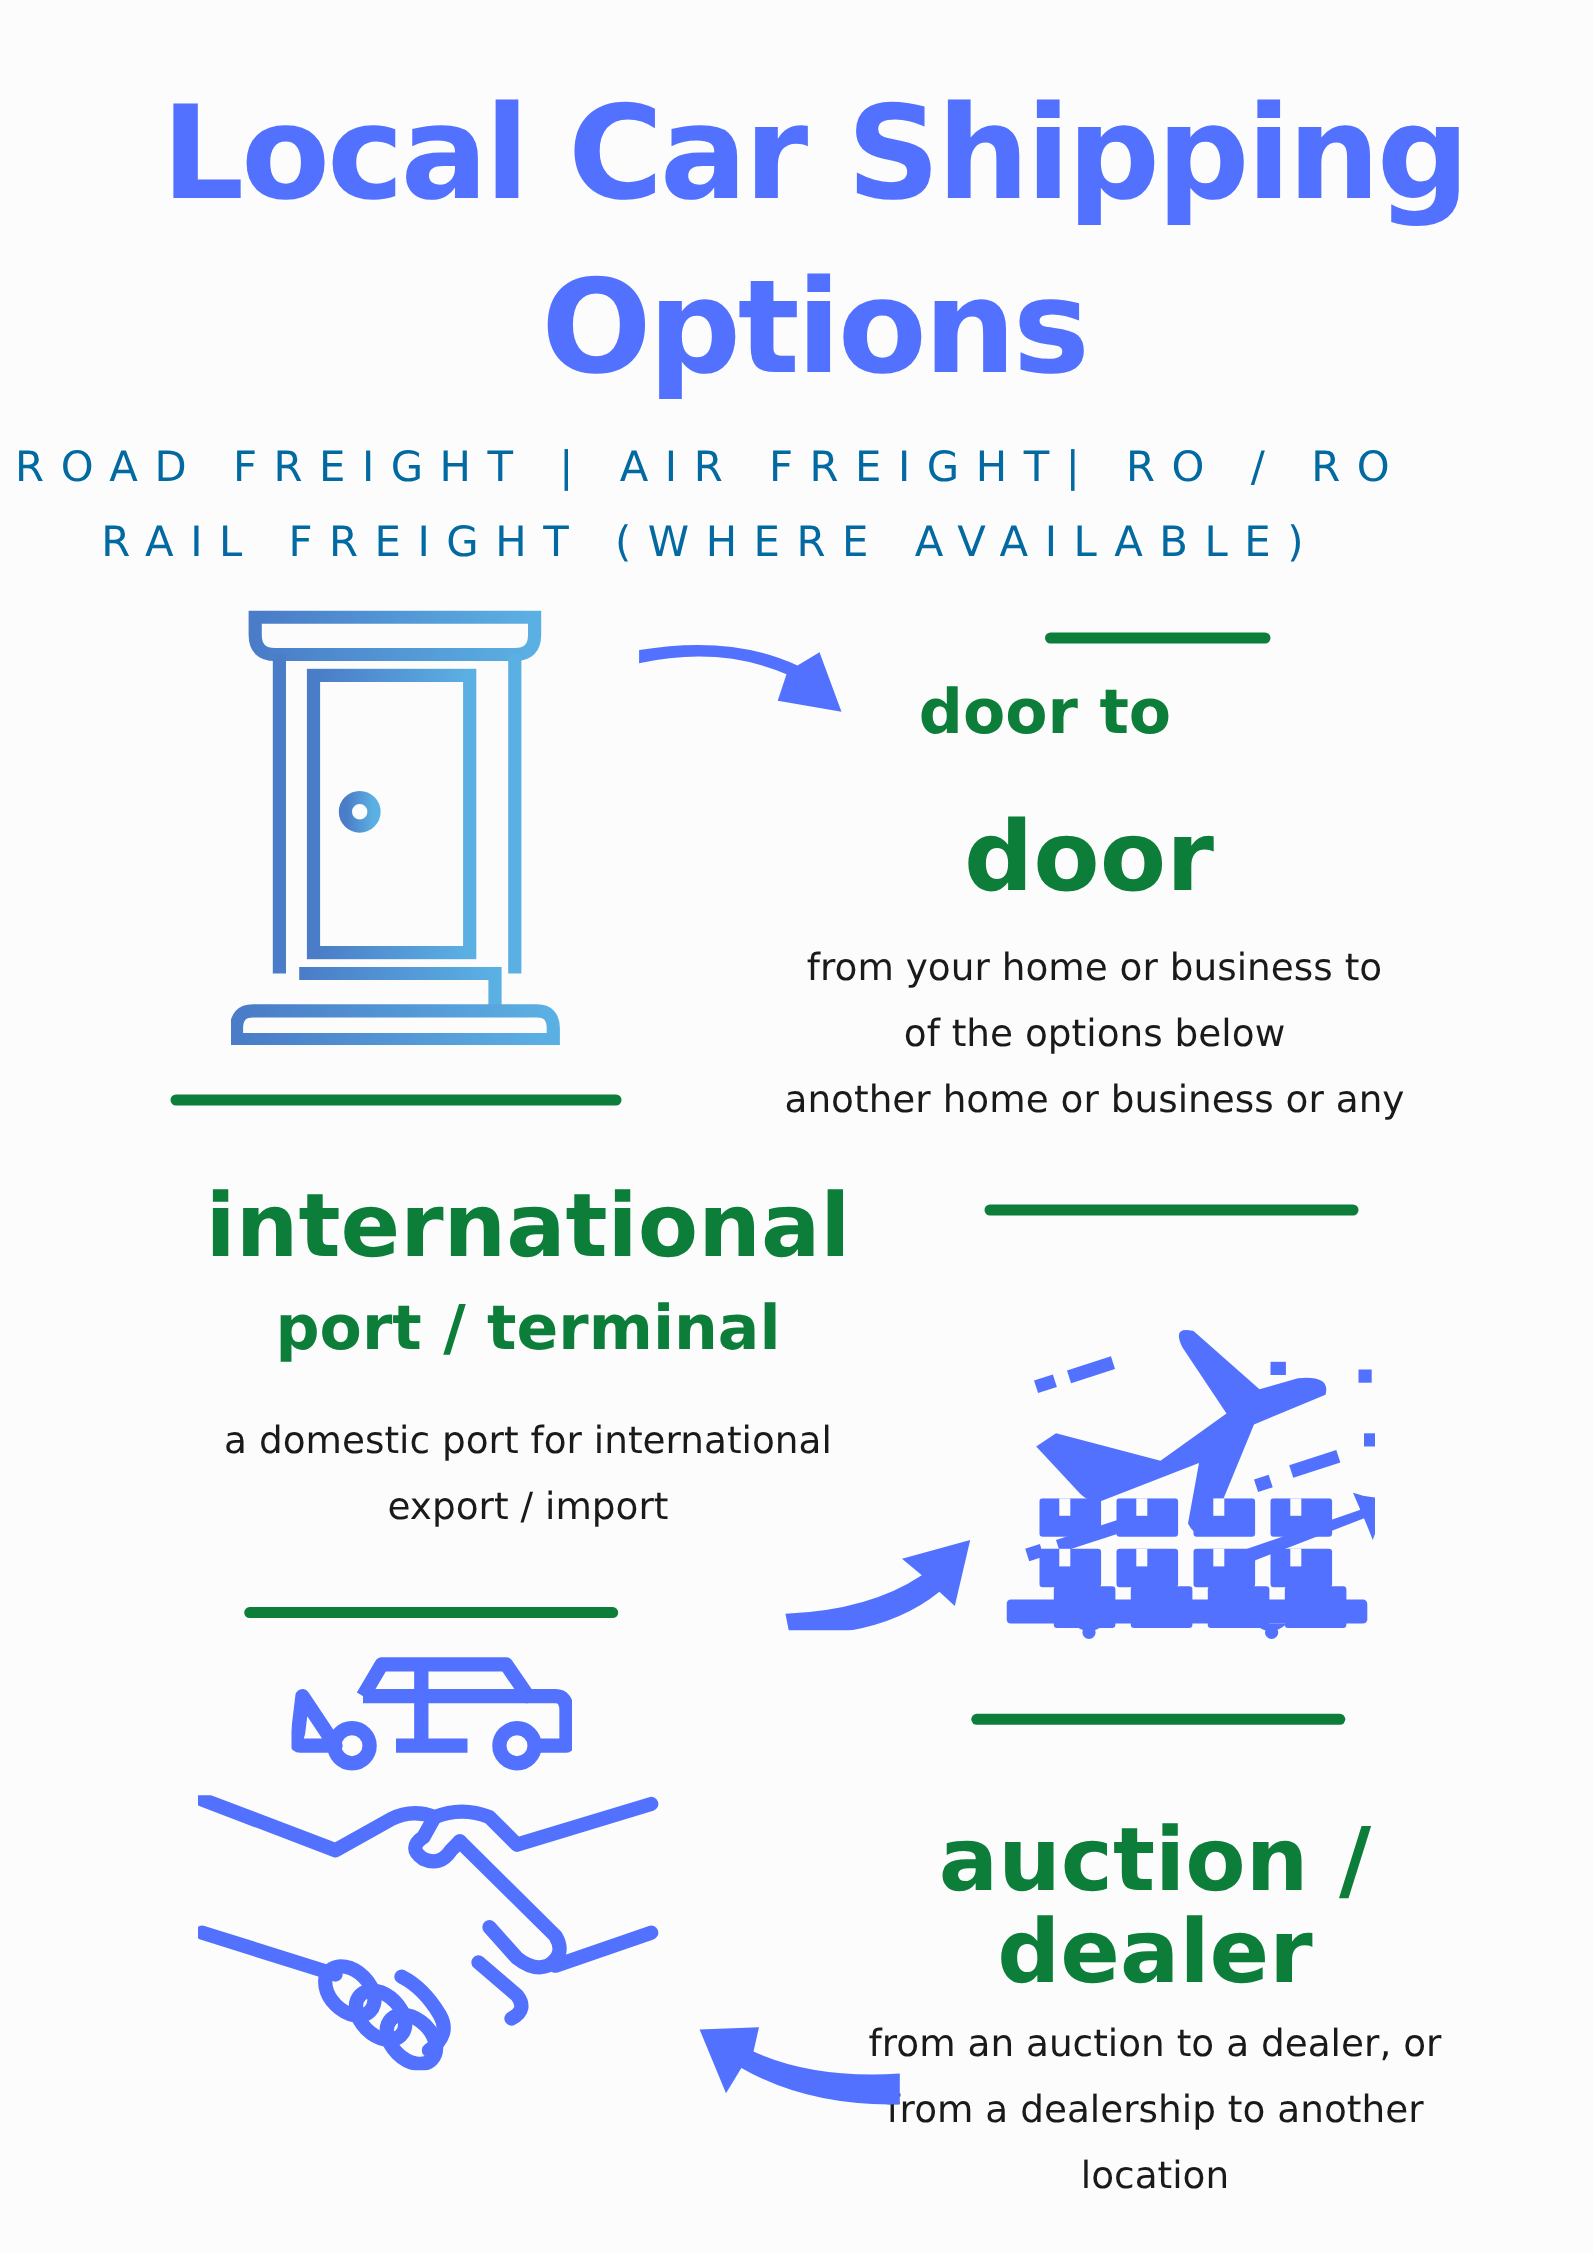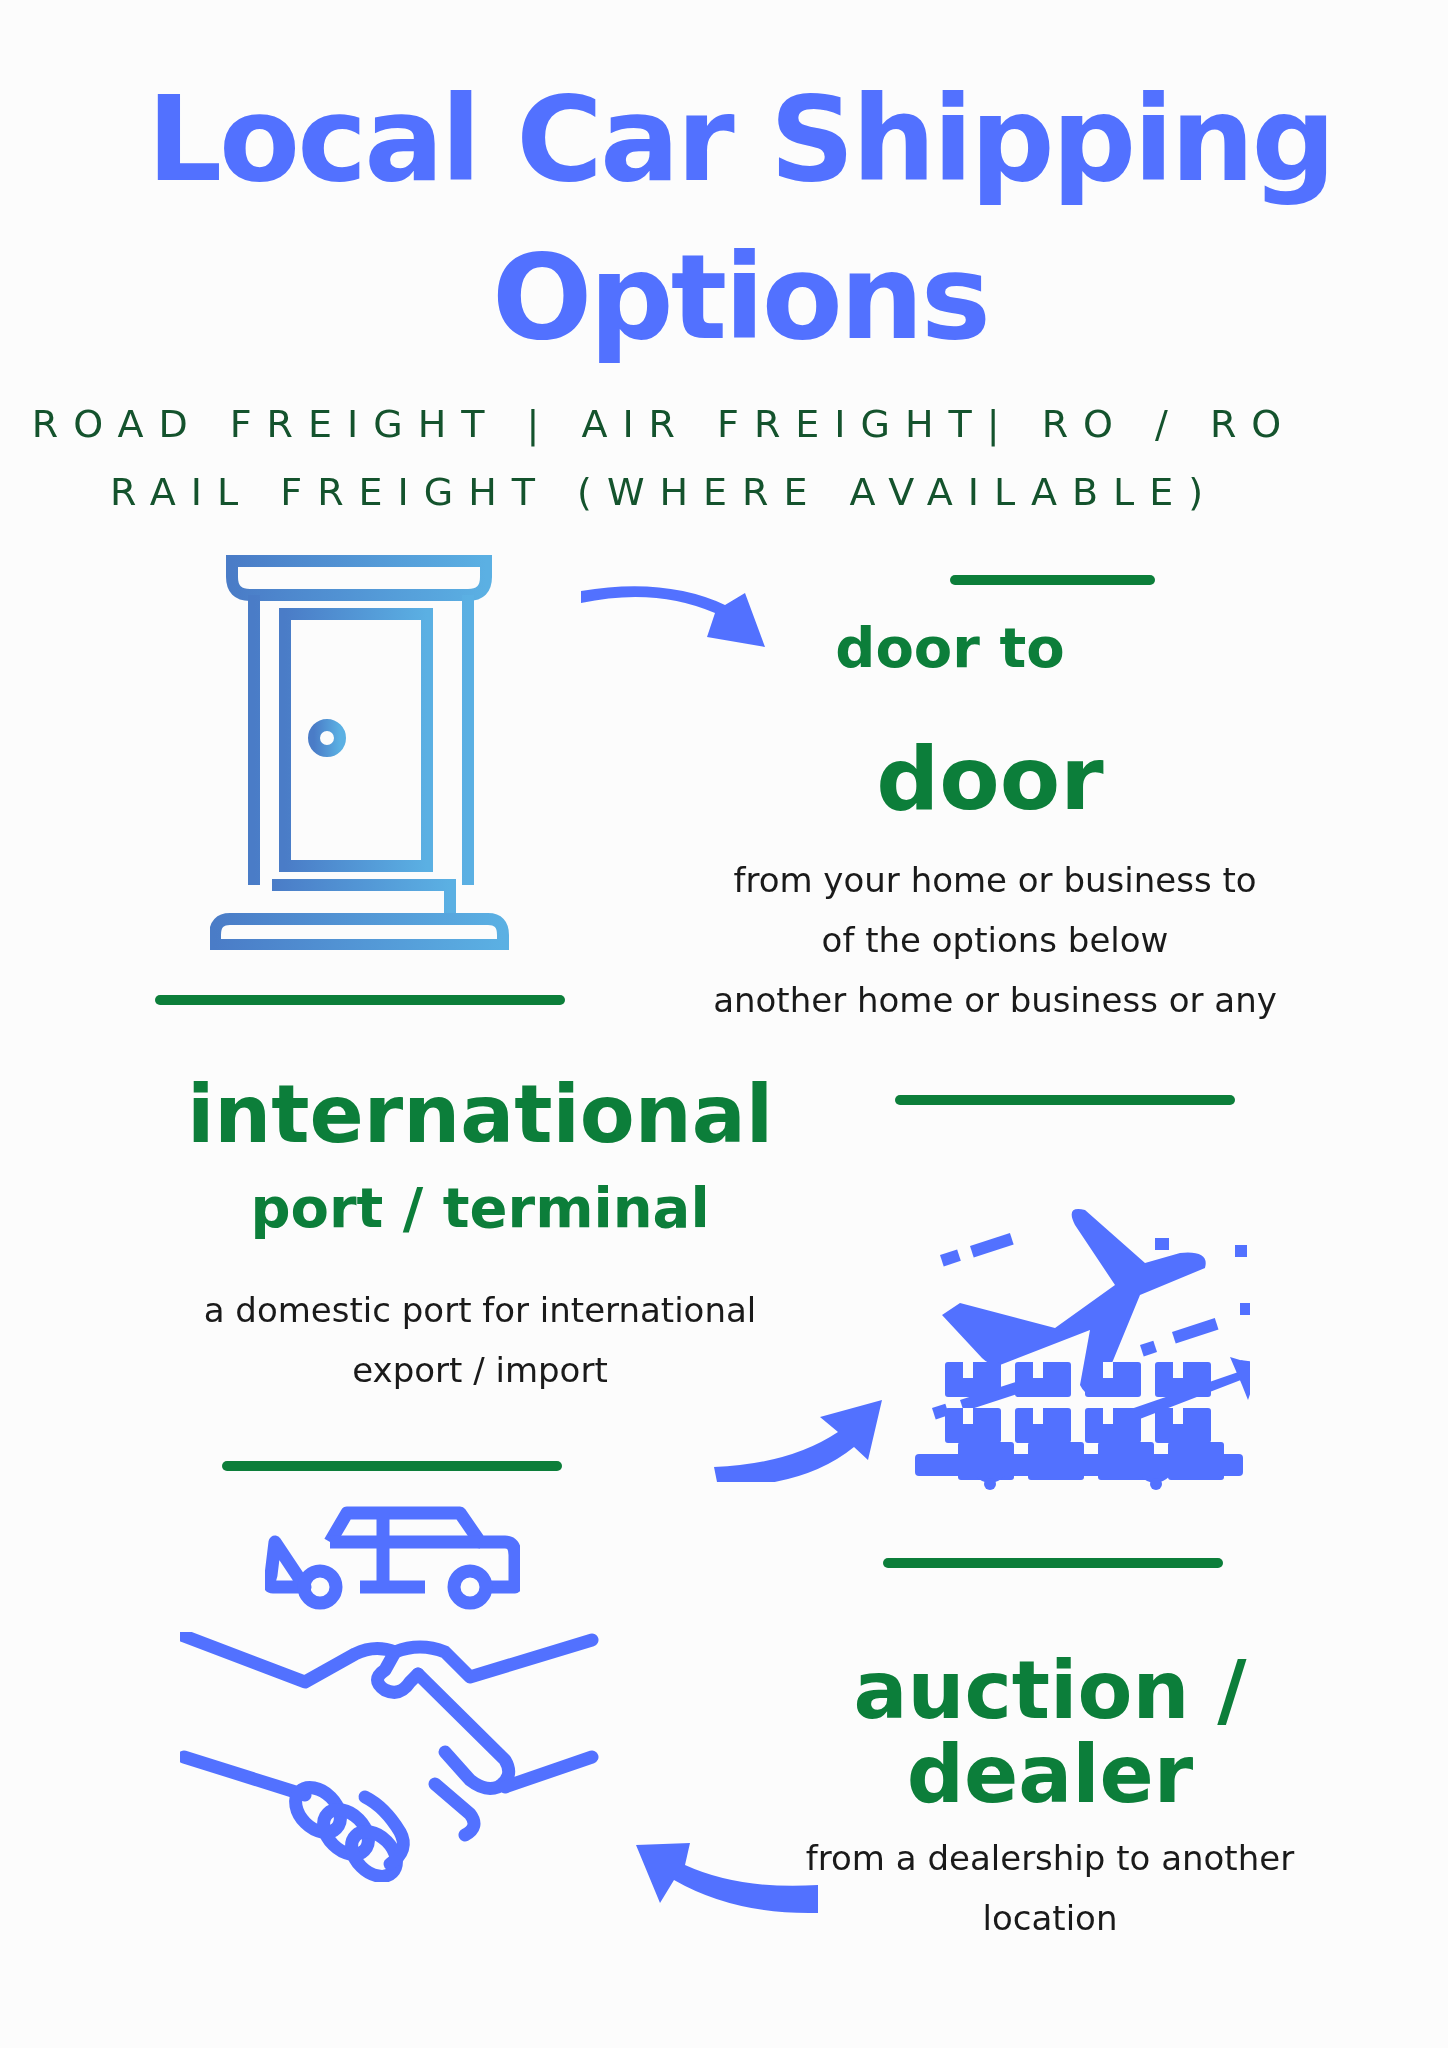--- a/index.html
+++ b/index.html
@@ -8,21 +8,21 @@
     position: relative; overflow: hidden;
     font-family: "DejaVu Sans", sans-serif;
   }
   .abs { position: absolute; }
   .title {
     left: 0; width: 1448px; text-align: center;
     color: #5271ff; font-weight: bold; font-family: "DejaVu Sans", sans-serif;
     font-size: 118px; letter-spacing: -3px; line-height: 1; padding-left: 16px;
   }
   .subtitle {
-    left: 18px; width: 1292px; text-align: center; color: #14532d;
+    left: 0; width: 1292px; text-align: center; color: #0369a1;
     font-family: "DejaVu Sans", sans-serif; font-size: 38px;
     letter-spacing: 15px; font-weight: normal; line-height: 1;
   }
   .heading {
     color: #0c7e3a; font-weight: bold; text-align: center;
     font-family: "DejaVu Sans", sans-serif; line-height: 1;
   }
   .desc {
     color: #1a1a1a; text-align: center; font-family: "DejaVu Sans", sans-serif;
     font-size: 34px; line-height: 60px; font-weight: normal;
@@ -171,20 +171,21 @@
       <ellipse cx="194" cy="222" rx="18" ry="26" transform="rotate(-45 194 222)"></ellipse>
       <path d="M185 165 Q205 175 220 200 Q230 218 210 232"></path>
     </g>
   </svg>
 </div>
 
 <div class="abs brush" style="left:883px; top:1558px; width:340px;"></div>
 <div class="abs heading" style="left:790px; width:520px; top:1635px; font-size:80px;margin-top:16px;">auction /</div>
 <div class="abs heading" style="left:790px; width:520px; top:1735px; font-size:80px;">dealer</div>
 <div class="abs desc" style="left:760px; width:580px; top:1828px;">
+  <div>from an auction to a dealer, or</div>
   <div>from a dealership to another</div>
   <div>location</div>
 </div>
 
 <div class="abs" style="left:630px; top:1835px;">
   <svg width="190" height="90" viewBox="0 0 190 90">
     <path d="M188 50 Q110 55 55 30 L60 8 L6 10 L30 68 L44 45 Q105 80 188 78 Z" fill="#5271ff"></path>
   </svg>
 </div>
 

